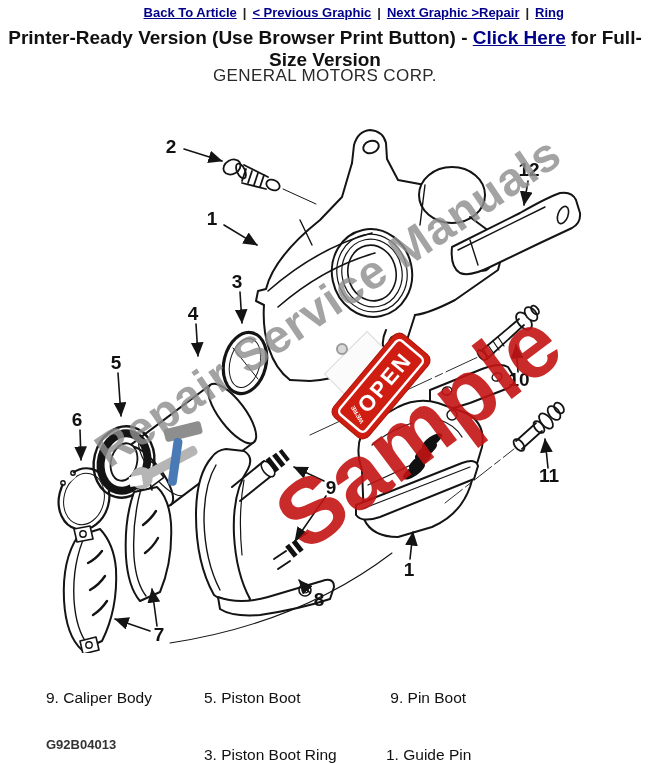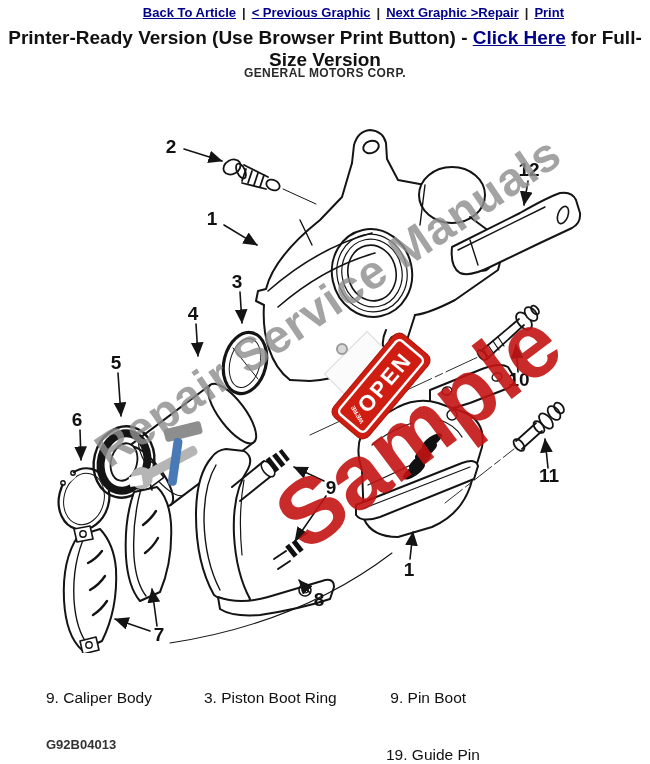--- a/index.html
+++ b/index.html
@@ -10,42 +10,42 @@
        padding:0 12px 0 27px;box-sizing:border-box;font-size:13px;font-weight:bold;}
   .nav a{color:#00008b;text-decoration:underline;cursor:pointer;}
   .sep{color:#222;margin:0 6px;font-weight:bold;}
   
   .title{position:absolute;top:27px;left:0;width:650px;text-align:center;
          font-size:19px;font-weight:bold;color:#111;}
   .title a{color:#00008b;text-decoration:underline;cursor:pointer;}
   .figcap{position:absolute;top:51px;left:0;width:650px;text-align:center;
           font-size:12px;font-weight:bold;color:#1a1a1a;}
   .company{position:absolute;top:66px;left:0;width:650px;text-align:center;
-           font-size:12px;font-weight:bold;letter-spacing:.4px;color:#2a2a2a;}
+           font-size:17px;font-weight:normal;letter-spacing:.4px;color:#2a2a2a;}
   
   .diagram{position:absolute;top:85px;left:0;width:650px;height:568px;}
   svg text.callout{font-family:"Liberation Sans","DejaVu Sans",sans-serif;
                    font-size:19px;font-weight:600;fill:#111;text-anchor:middle;}
   
   .legend{position:absolute;top:650px;left:0;width:650px;font-size:15.5px;color:#111;}
   .legend .col{position:absolute;top:0;white-space:pre;line-height:19px;}
   .col1{left:46px;} .col2{left:204px;} .col3{left:386px;}
   .docid{position:absolute;top:737px;left:46px;font-size:13px;color:#333;font-weight:bold;}
 </style>
 </head>
 <body>
 
 <div class="page">
 
   <div class="nav">
     <div>
       <a>Back To Article</a><span class="sep">|</span><a>&lt; Previous Graphic</a><span class="sep">|</span><a>Next Graphic &gt;</a>
     </div>
     <div>
-      <a>Repair</a><span class="sep">|</span><a>Print</a>
+      <a>Repair</a><span class="sep">|</span><a>Ring</a>
     </div>
   </div>
 
   <div class="title"><span>Printer-Ready Version (Use Browser Print Button) - </span><a>Click Here</a><span> for Full-Size Version</span></div>
   <div class="company">GENERAL MOTORS CORP.</div>
 
   <div class="diagram">
   <svg width="650" height="568" viewBox="0 0 650 568">
     <defs>
       <marker id="ah" markerWidth="11" markerHeight="9" refX="8.5" refY="4" orient="auto">
@@ -250,26 +250,27 @@
   </svg>
   </div>
 
   <div class="legend">
     <div class="col col1">
       <div>9. Caliper Body</div>
       
       
     </div>
     <div class="col col2">
+      <div>5. Piston Boot</div>
       <div>3. Piston Boot Ring</div>
       
       
     </div>
     <div class="col col3">
       <div> 9. Pin Boot</div>
-      <div>19. Guide Pin</div>
+      <div>1. Guide Pin</div>
       
       
     </div>
   </div>
 
   <div class="docid">G92B04013</div>
 </div>
 
 </body></html>

